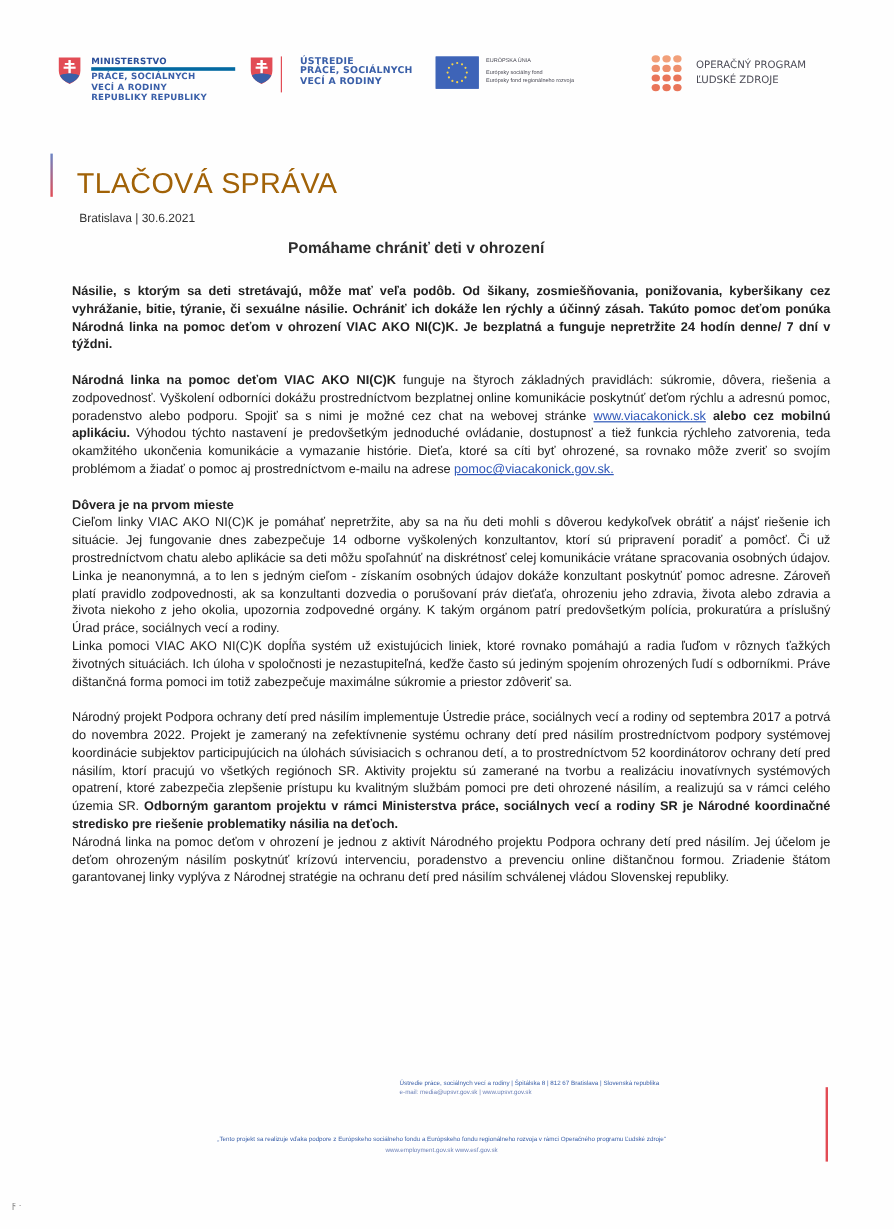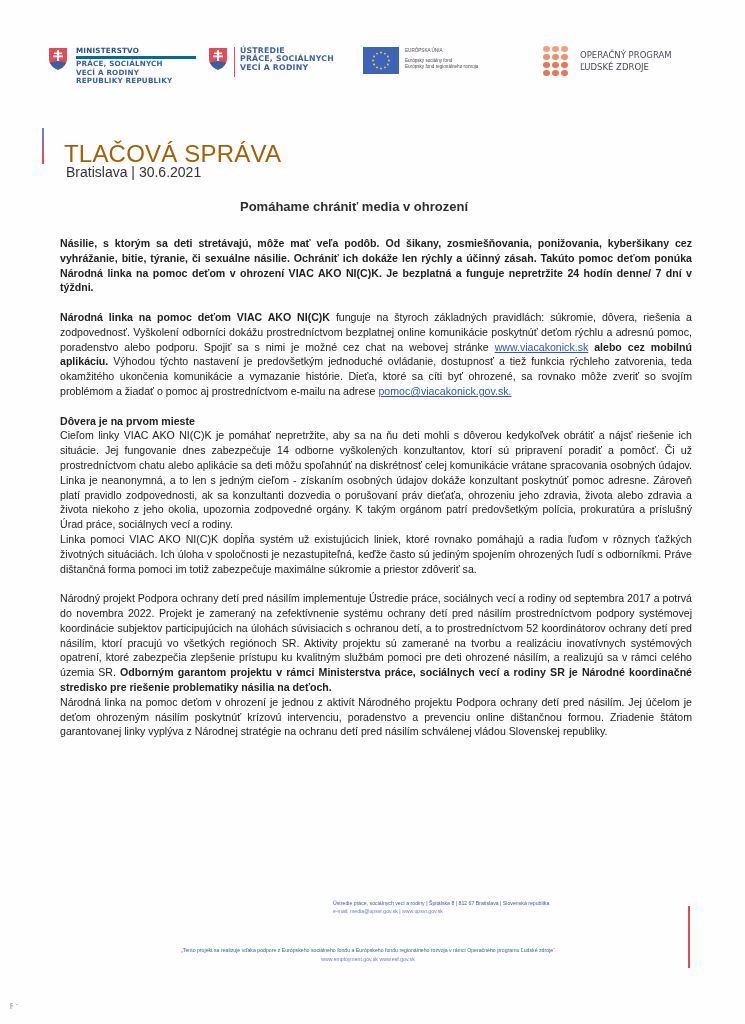--- a/index.html
+++ b/index.html
@@ -6,37 +6,37 @@
     html, body { width: 745px; height: 1024px; background: #fefefe; overflow: hidden; }
     body { position: relative; font-family: "Liberation Sans", sans-serif; color: #1e1e1e; }
 
     
     .logo-ministry { position: absolute; left: 48px; top: 47px; display: flex; }
     .shield { width: 20px; height: 24px; position: relative; margin-right: 8px; }
     .shield svg { width: 20px; height: 24px; display: block; }
     .ministry-text { font-family: "DejaVu Sans", sans-serif; font-size: 7.2px; line-height: 8.4px; color: #3a5fa8; font-weight: bold; letter-spacing: 0.2px; }
     .ministry-text .first { color: #2b4f9a; border-bottom: 3px solid #0369a1; width: 120px; padding-bottom: 1px; margin-bottom: 1px; }
     .logo-upsvr { position: absolute; left: 208px; top: 47px; display: flex; }
-    .upsvr-text { font-family: "DejaVu Sans", sans-serif; font-size: 7.8px; line-height: 8.4px; color: #3a5fa8; font-weight: bold; letter-spacing: 0.2px; border-left: 1px solid #e24c55; padding-left: 5px; margin-left: -2px; height: 30px; }
+    .upsvr-text { font-family: "DejaVu Sans", sans-serif; font-size: 7.8px; line-height: 8.4px; color: #3a5fa8; font-weight: bold; letter-spacing: 0.2px; border-left: 1px solid #e24c55; padding-left: 15px; margin-left: -2px; height: 30px; }
     .logo-eu { position: absolute; left: 363px; top: 47px; display: flex; }
     .eu-flag { width: 36px; height: 27px; background: #3e64b8; position: relative; }
     .eu-flag svg { width: 36px; height: 27px; display: block; }
     .eu-text { margin-left: 6px; font-size: 4.6px; line-height: 6px; color: #4a4a55; }
     .eu-text .t1 { margin-bottom: 4px; margin-top: 1px; }
     .logo-op { position: absolute; left: 543px; top: 46px; display: flex; align-items: center; }
     .op-dots { width: 24px; height: 30px; display: grid; grid-template-columns: repeat(3, 7px); grid-gap: 2px; }
     .op-dots span { width: 7px; height: 6px; border-radius: 50%; background: #f2a07a; display: block; }
     .op-dots span.d2 { background: #ee8f6c; }
     .op-dots span.d3 { background: #e97559; }
     .op-text { margin-left: 13px; font-family: "DejaVu Sans", sans-serif; font-size: 8.5px; line-height: 12.5px; color: #4a4a55; }
 
     
     .title-bar { position: absolute; left: 42px; top: 128px; width: 2px; height: 36px; background: linear-gradient(#6a84c4, #e24c55); }
     .doc-title { position: absolute; left: 64px; top: 140px; font-size: 24px; color: #a16207; font-weight: normal; letter-spacing: 0.2px; }
-    .dateline { position: absolute; left: 66px; top: 164px; font-size: 14px; color: #333; text-align: center; }
+    .dateline { position: absolute; left: 66px; top: 177px; font-size: 10px; color: #333; text-align: center; }
     .headline { position: absolute; left: 240px; top: 199px; font-size: 13px; font-weight: bold; color: #2e2e2e; }
 
     
     .body { position: absolute; left: 60px; top: 236px; width: 632px; font-size: 10.6px; line-height: 14.8px; color: #222; text-align: justify; }
     .body p { margin: 0; }
     .body .gap { height: 14.8px; }
     .body b { font-weight: bold; }
     .lead { font-weight: bold; }
     .link { color: #2f57b8; text-decoration: underline; }
     .subhead { font-weight: bold; }
@@ -132,21 +132,21 @@
   </div>
   <div class="op-text">
     <div>OPERAČNÝ PROGRAM</div>
     <div>ĽUDSKÉ ZDROJE</div>
   </div>
 </div>
 
 <div class="title-bar"></div>
 <h1 class="doc-title">TLAČOVÁ SPRÁVA</h1>
 <div class="dateline">Bratislava |  30.6.2021</div>
-<h2 class="headline">Pomáhame chrániť media v ohrození</h2>
+<h2 class="headline">Pomáhame chrániť deti v ohrození</h2>
 
 <div class="body">
   <p class="lead">Násilie, s ktorým sa deti stretávajú, môže mať veľa podôb. Od šikany, zosmiešňovania, ponižovania, kyberšikany cez vyhrážanie, bitie, týranie, či sexuálne násilie. Ochrániť ich dokáže len rýchly a účinný zásah. Takúto pomoc deťom ponúka Národná linka na pomoc deťom v ohrození VIAC AKO NI(C)K. Je bezplatná a funguje nepretržite 24 hodín denne/ 7 dní v týždni.</p>
   <div class="gap"></div>
   <p><b>Národná linka na pomoc deťom VIAC AKO NI(C)K</b><span> funguje na štyroch základných pravidlách: súkromie, dôvera, riešenia a zodpovednosť. Vyškolení odborníci dokážu prostredníctvom bezplatnej online komunikácie poskytnúť deťom rýchlu a adresnú pomoc, poradenstvo alebo podporu. Spojiť sa s nimi je možné cez chat na webovej stránke </span><a class="link">www.viacakonick.sk</a><b> alebo cez mobilnú aplikáciu.</b><span> Výhodou týchto nastavení je predovšetkým jednoduché ovládanie, dostupnosť a tiež funkcia rýchleho zatvorenia, teda okamžitého ukončenia komunikácie a vymazanie histórie. Dieťa, ktoré sa cíti byť ohrozené, sa rovnako môže zveriť so svojím problémom a žiadať o pomoc aj  prostredníctvom e-mailu na adrese </span><a class="link">pomoc@viacakonick.gov.sk.</a></p>
   <div class="gap"></div>
   <p class="subhead">Dôvera je na prvom mieste</p>
   <p>Cieľom linky VIAC AKO NI(C)K je pomáhať nepretržite, aby sa na ňu deti mohli s dôverou kedykoľvek obrátiť a nájsť riešenie ich situácie. Jej fungovanie dnes zabezpečuje 14 odborne vyškolených konzultantov, ktorí sú pripravení poradiť a pomôcť. Či už prostredníctvom chatu alebo aplikácie sa deti môžu spoľahnúť na diskrétnosť celej komunikácie vrátane spracovania osobných údajov. Linka je neanonymná, a to len s jedným cieľom - získaním osobných údajov dokáže konzultant poskytnúť pomoc adresne. Zároveň platí pravidlo zodpovednosti, ak sa konzultanti dozvedia o porušovaní práv dieťaťa, ohrozeniu jeho zdravia, života alebo zdravia a života niekoho z jeho okolia, upozornia zodpovedné orgány. K takým orgánom patrí predovšetkým polícia, prokuratúra a príslušný Úrad práce, sociálnych vecí a rodiny.</p>
   <p>Linka pomoci VIAC AKO NI(C)K dopĺňa systém už existujúcich liniek, ktoré rovnako pomáhajú a radia ľuďom v rôznych ťažkých životných situáciách. Ich úloha v spoločnosti je nezastupiteľná, keďže často sú jediným spojením ohrozených ľudí s odborníkmi. Práve dištančná forma pomoci im totiž zabezpečuje maximálne súkromie a priestor zdôveriť sa.</p>
   <div class="gap"></div>

